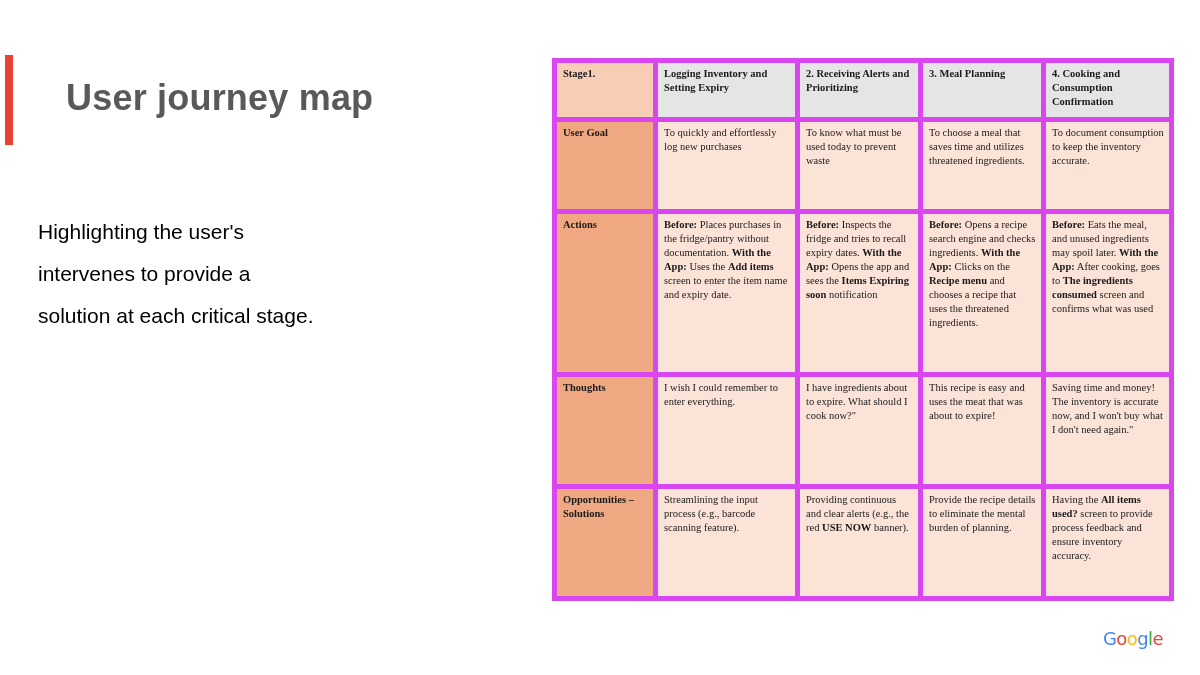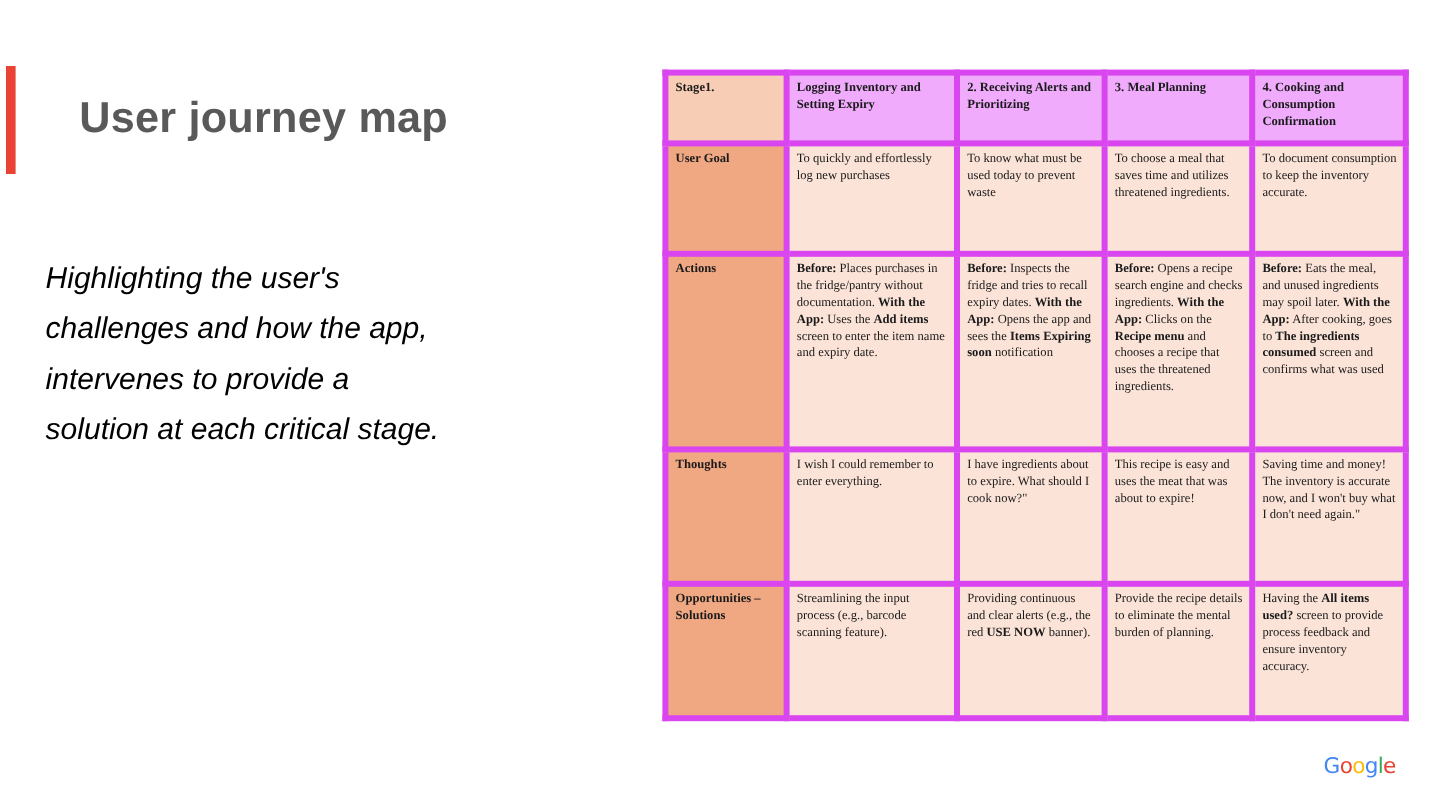--- a/index.html
+++ b/index.html
@@ -33,24 +33,23 @@
     color: #595959;
     letter-spacing: 0.2px;
     white-space: nowrap;
     line-height: 1.1;
   }
   #slide-body {
     position: absolute;
     left: 38px;
     top: 211px;
     width: 420px;
-    font-size: 25px;
+    font-size: 21px;
     color: #000000;
     line-height: 42px;
-    font-style: italic;
   }
   #slide-body p { margin: 0; }
 
   
   #journey-table {
     position: absolute;
     left: 552px;
     top: 58px;
     width: 617px;
     border-collapse: collapse;
@@ -60,21 +59,21 @@
     color: #1a1a1a;
   }
   #journey-table td {
     border: 5px solid #d946ef;
     vertical-align: top;
     padding: 4px 5px 4px 6px;
     line-height: 14px;
     background: #FBE3D8;
   }
   #journey-table tr.header-row td {
-    background: #f0abfc;
+    background: #e5e5e5;
     font-weight: bold;
   }
   #journey-table td.row-label {
     background: #F0A883;
     font-weight: bold;
   }
   #journey-table tr.header-row td.row-label {
     background: #F7CDB5;
   }
   .c0 { width: 101px; }
@@ -106,21 +105,20 @@
 </style>
 </head>
 <body>
 
 <div id="accent-bar"></div>
 
 <div id="slide-title">User journey map</div>
 
 <div id="slide-body">
     <p> Highlighting the user's</p>
-    <p>challenges and how the app,</p>
     <p>intervenes to provide a</p>
     <p>solution at each critical stage.</p>
   </div>
 
 <table id="journey-table">
   <colgroup>
     <col class="c0">
       <col class="c1">
       <col class="c2">
       <col class="c3">

